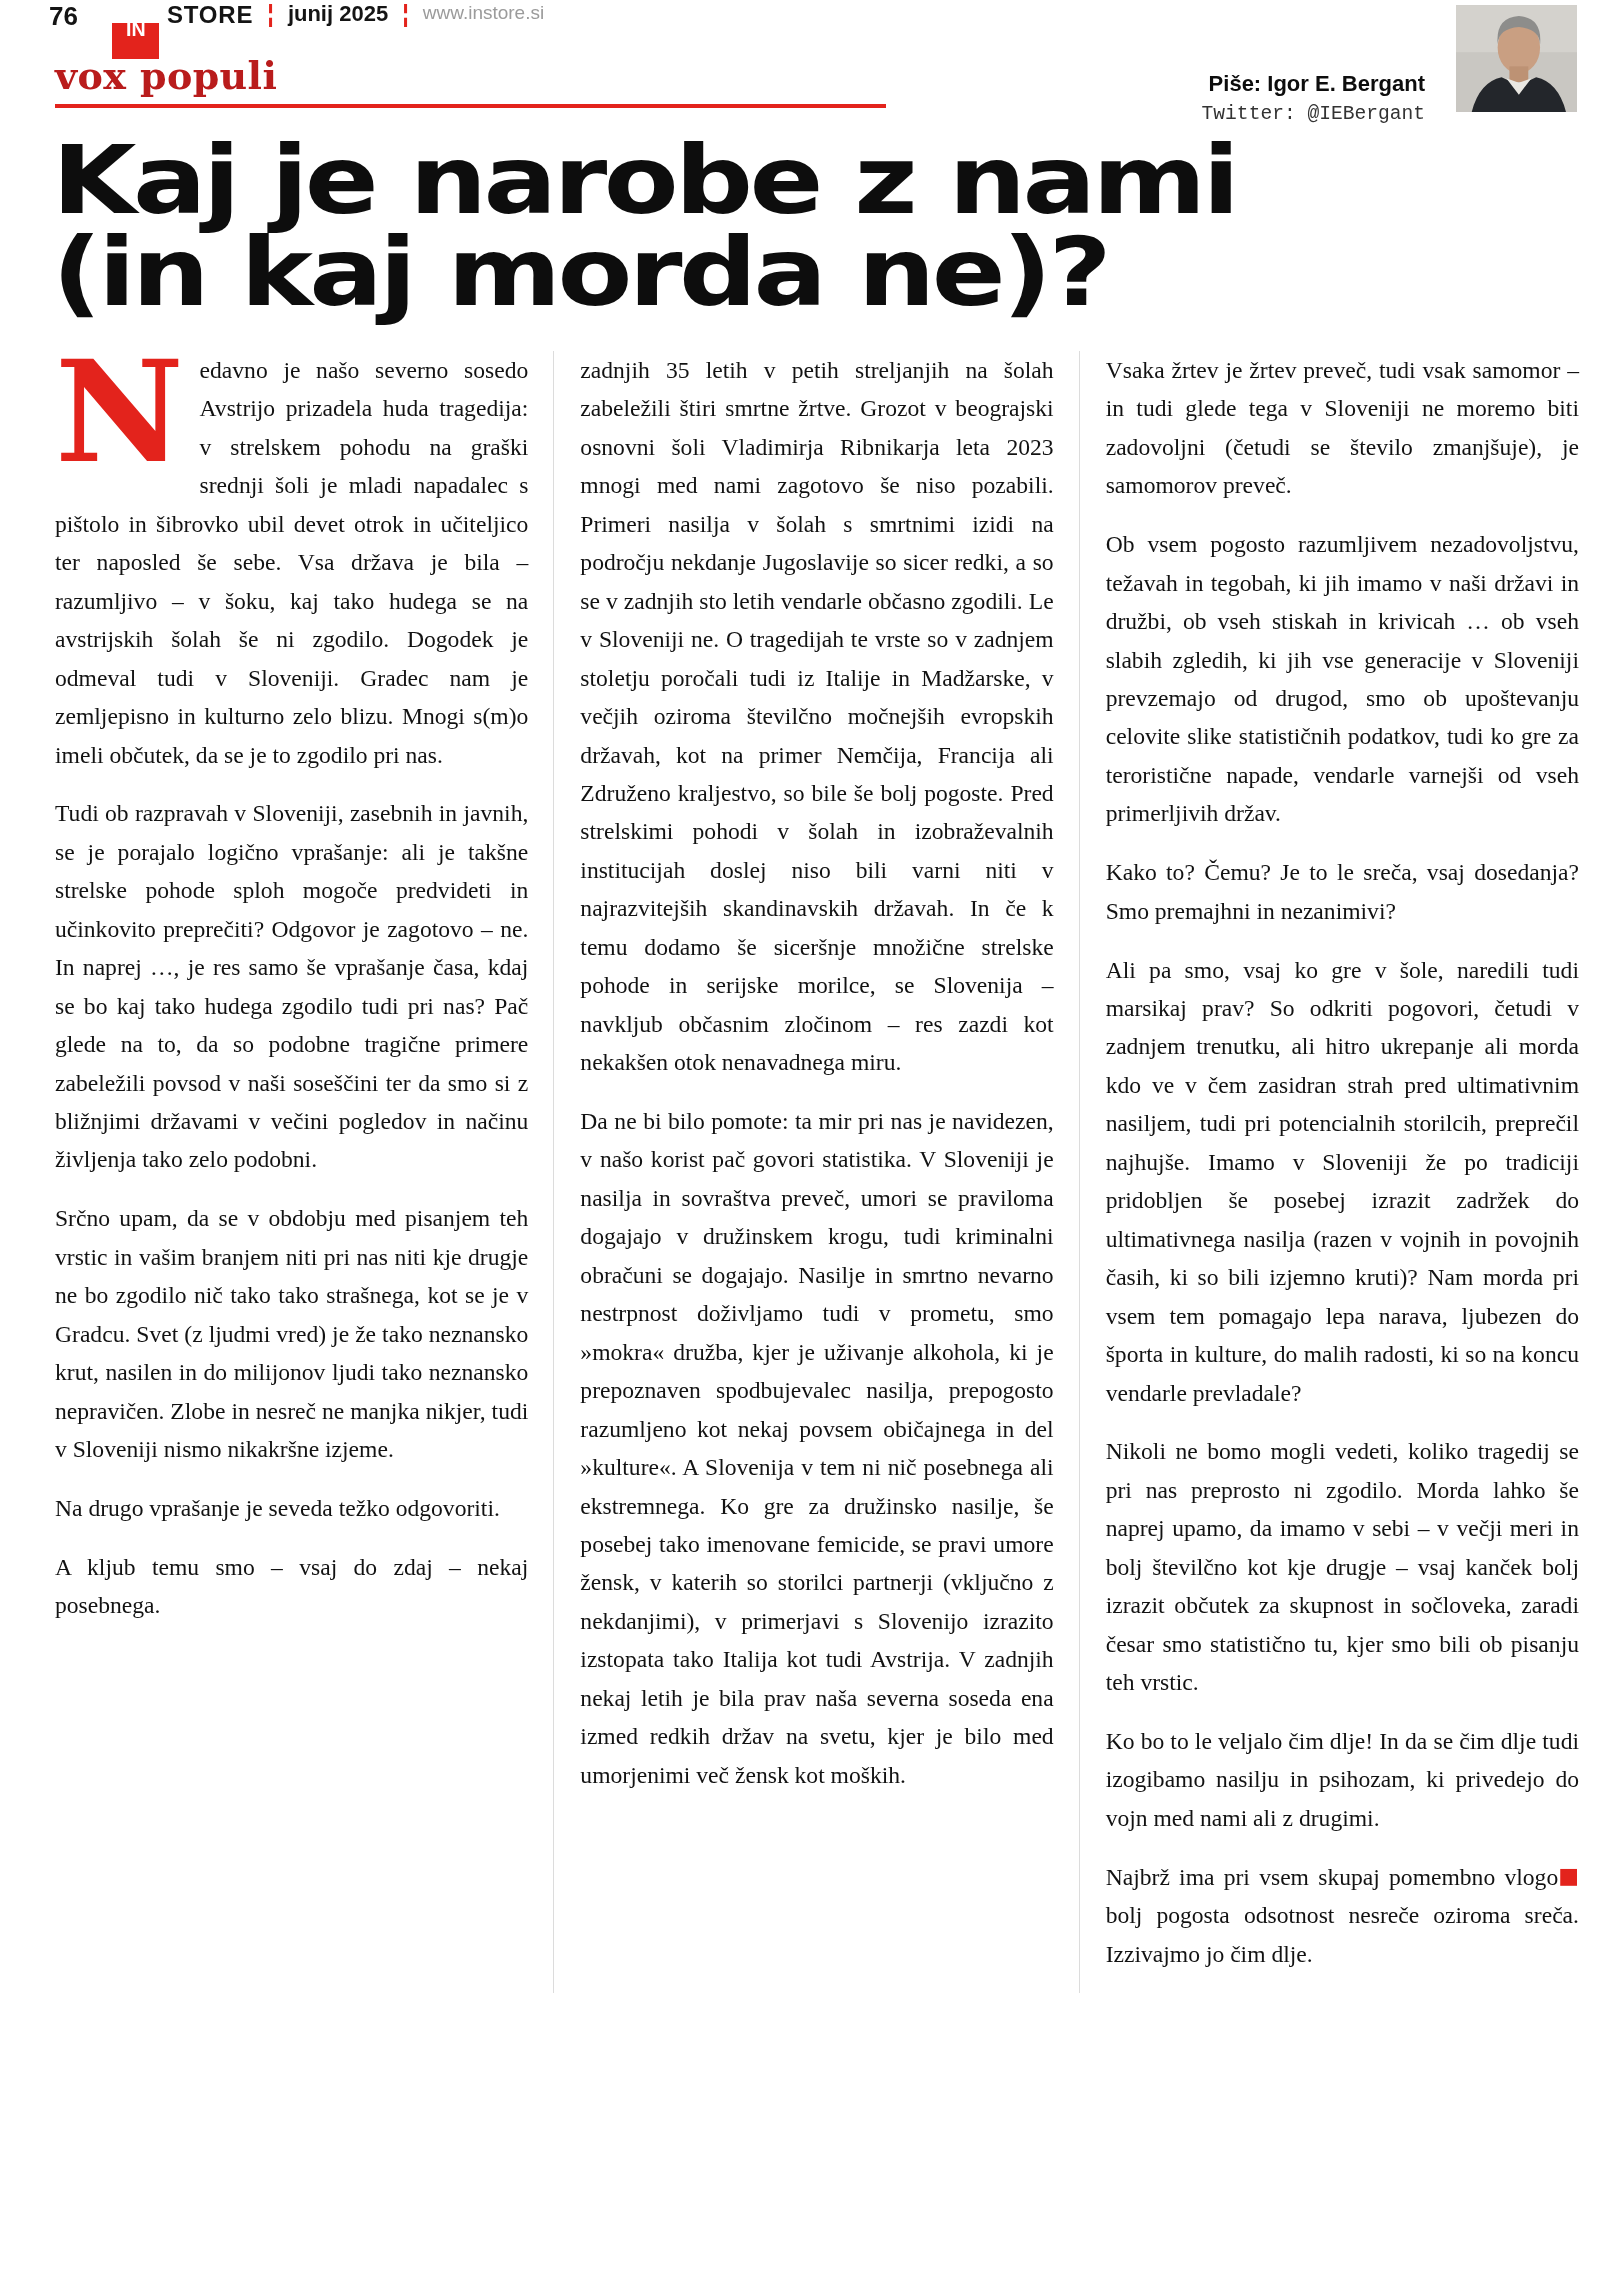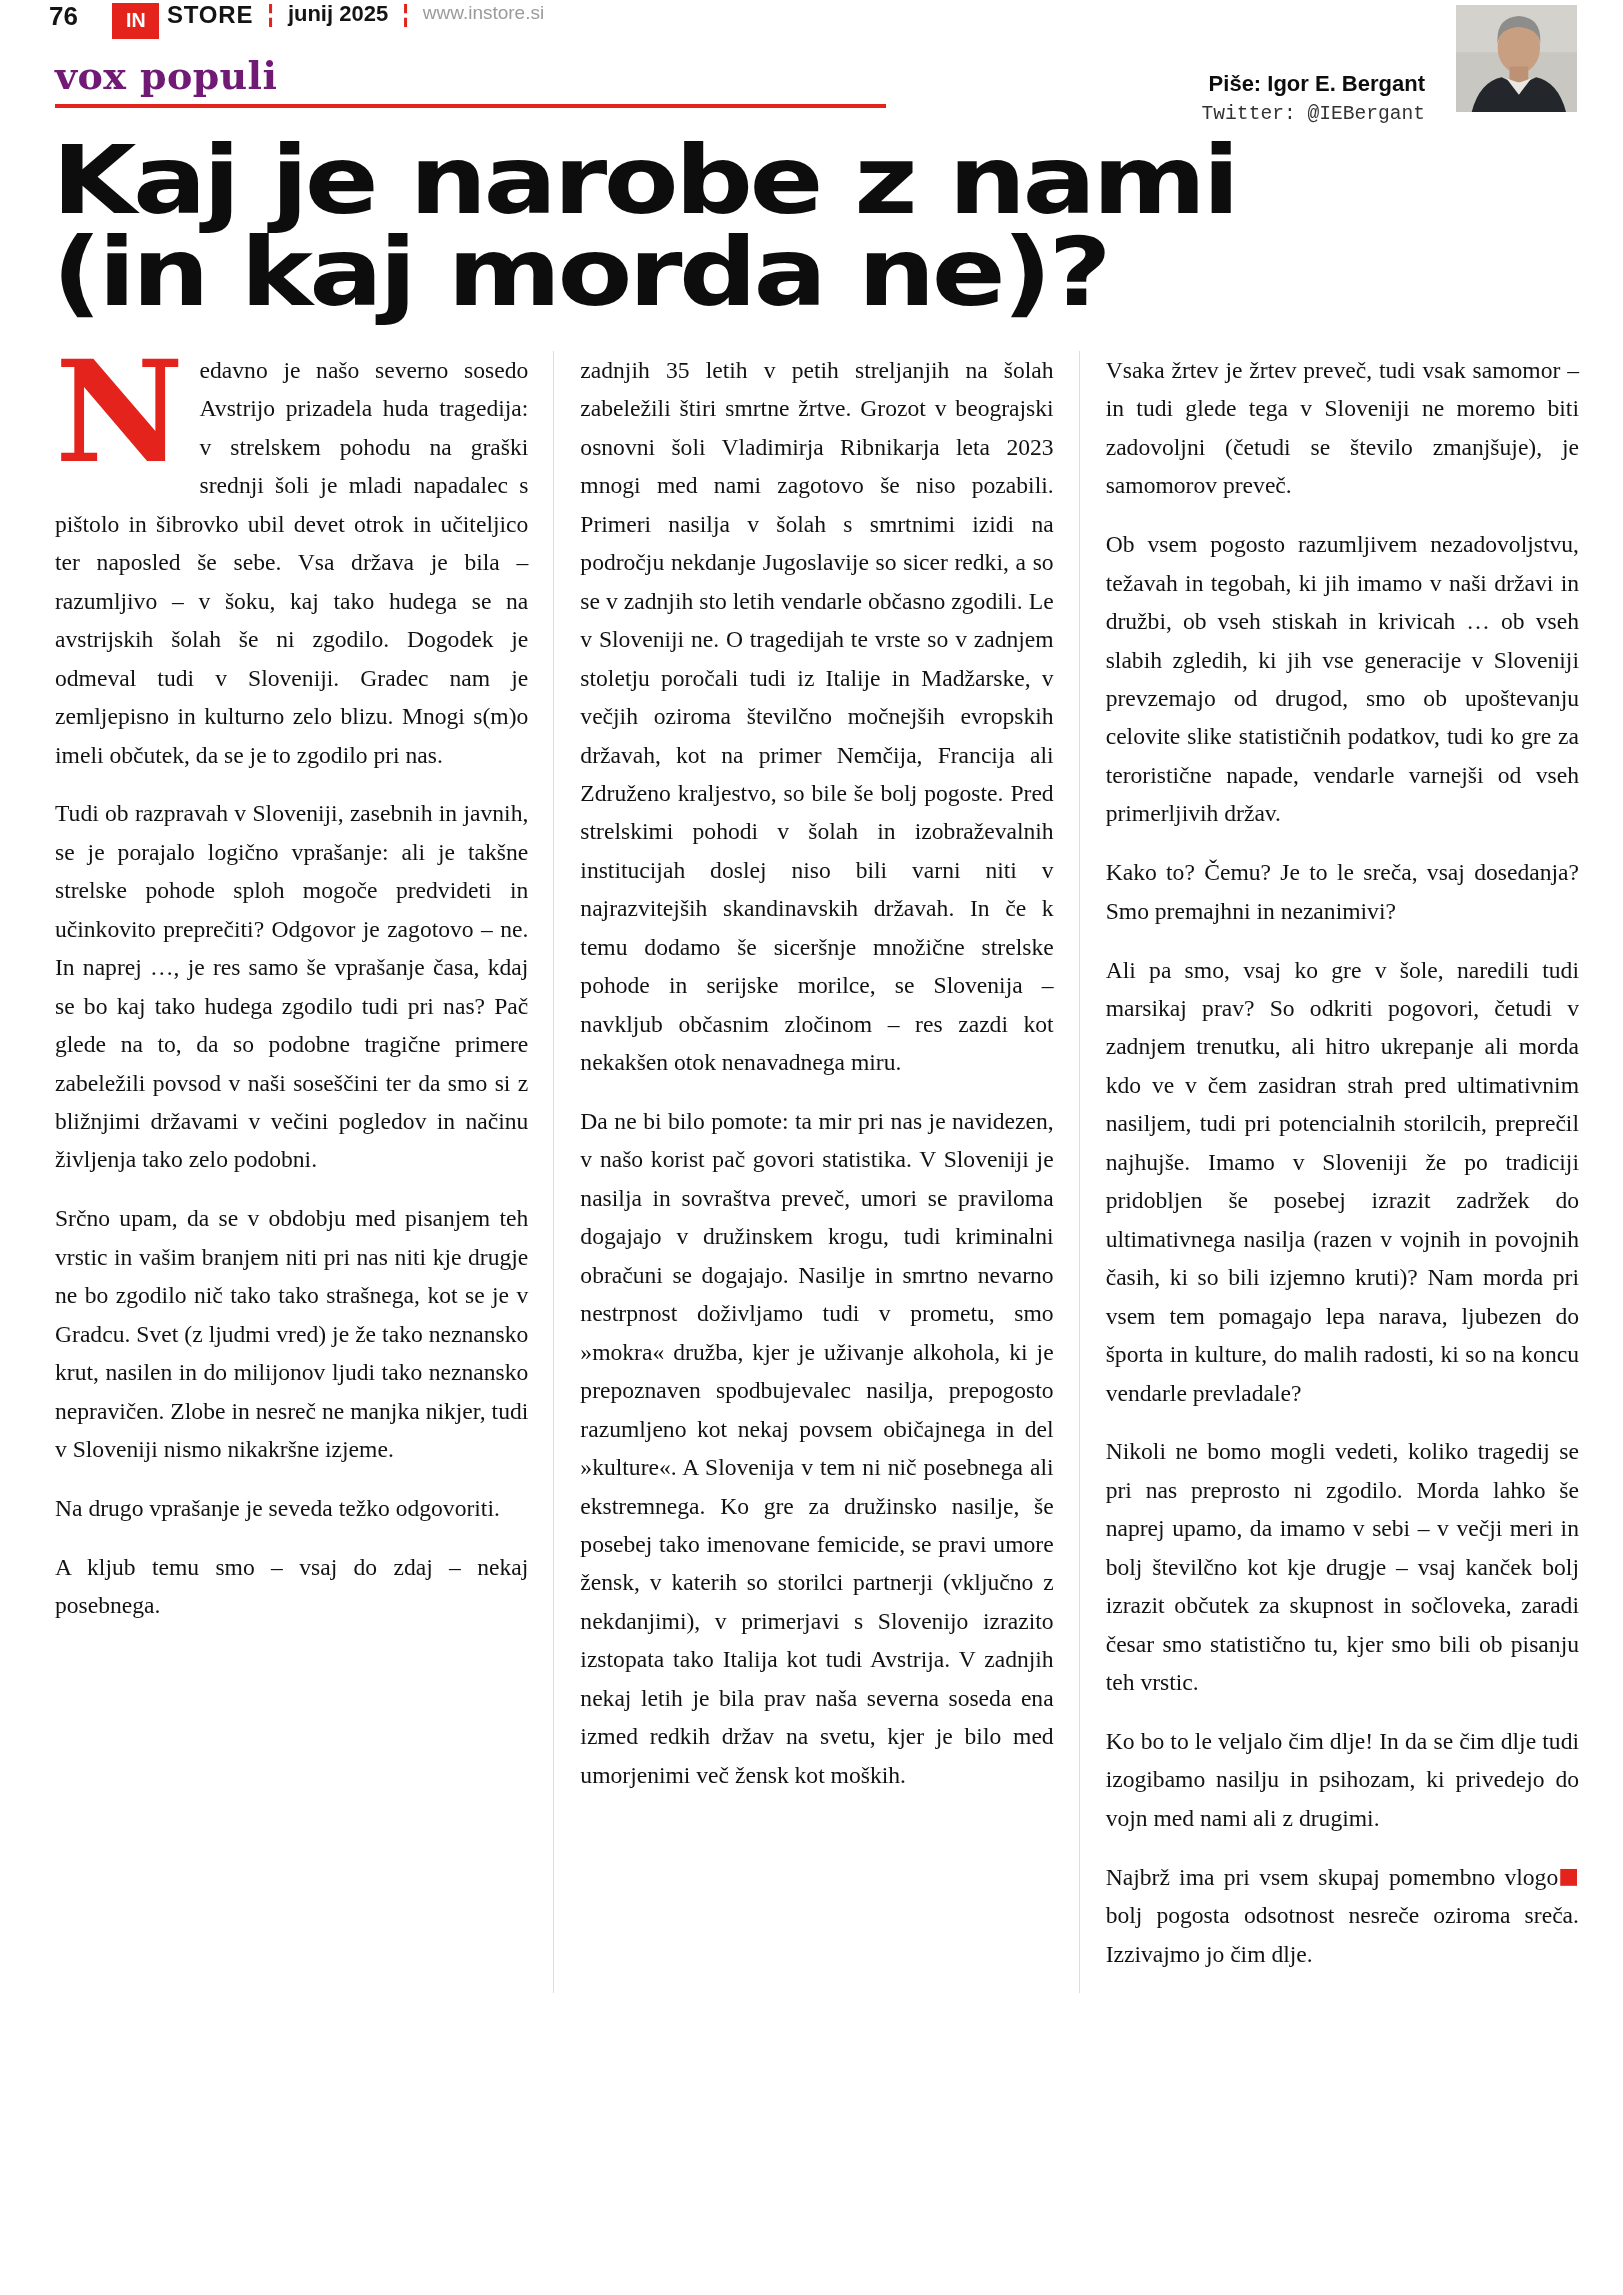--- a/index.html
+++ b/index.html
@@ -16,33 +16,34 @@
   
   .masthead{
     position:absolute; top:3.1px; left:49px;
     display:flex; align-items:flex-start; gap:14px;
     font-family:"Liberation Sans", sans-serif;
   }
   .pageno{ font-size:26px; font-weight:bold; line-height:1; padding-bottom:4.7px; }
   .logo-in{
     width:47px; height:36px; background:#e3231c; color:#ffffff;
     display:flex; align-items:flex-end; justify-content:center;
-    font-weight:bold; font-size:19.6px; padding-bottom:7px;
+    font-weight:bold; font-size:19.6px; padding-bottom:18px;
     margin-left:20.4px;
+    margin-top:20px;
   }
   .logo-store{ font-size:24px; font-weight:bold; line-height:1; padding-bottom:4.7px; margin-left:-6.3px; letter-spacing:0.8px; }
   .mast-sep{ color:#e3231c; font-size:23.6px; font-weight:bold; line-height:1; padding-bottom:3.9px; }
   .issue{ font-size:22px; font-weight:bold; line-height:1; padding-bottom:5.5px; }
   .site{ font-size:19px; color:#9b9b9b; line-height:1; padding-bottom:5.5px; }
 
   
   .section-title{
     position:absolute; top:57px; left:55px;
     font-family:"DejaVu Serif", serif;
-    font-size:38px; font-weight:bold; letter-spacing:0.4px; color:#701a75;
+    font-size:38px; font-weight:bold; letter-spacing:0.4px; color:#b91c1c;
     line-height:1;
   }
   .section-rule{
     position:absolute; top:104px; left:55px;
     width:831px; height:3.9px; background:#e3231c;
   }
   .byline{
     position:absolute; top:71px; right:198px;
     text-align:right; font-family:"Liberation Sans", sans-serif;
   }

